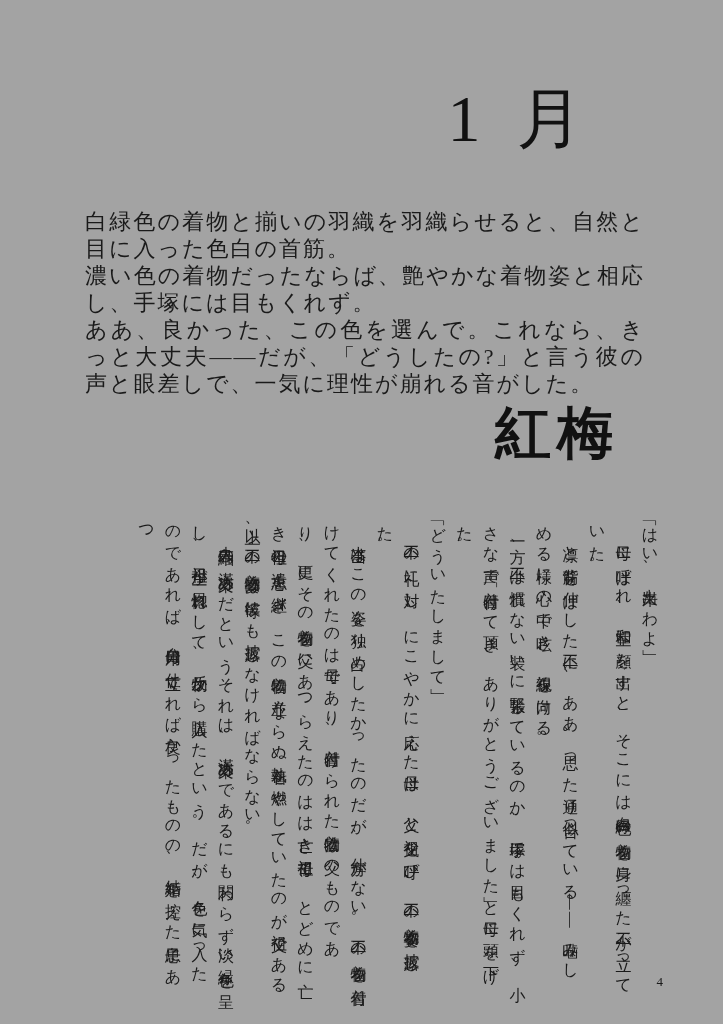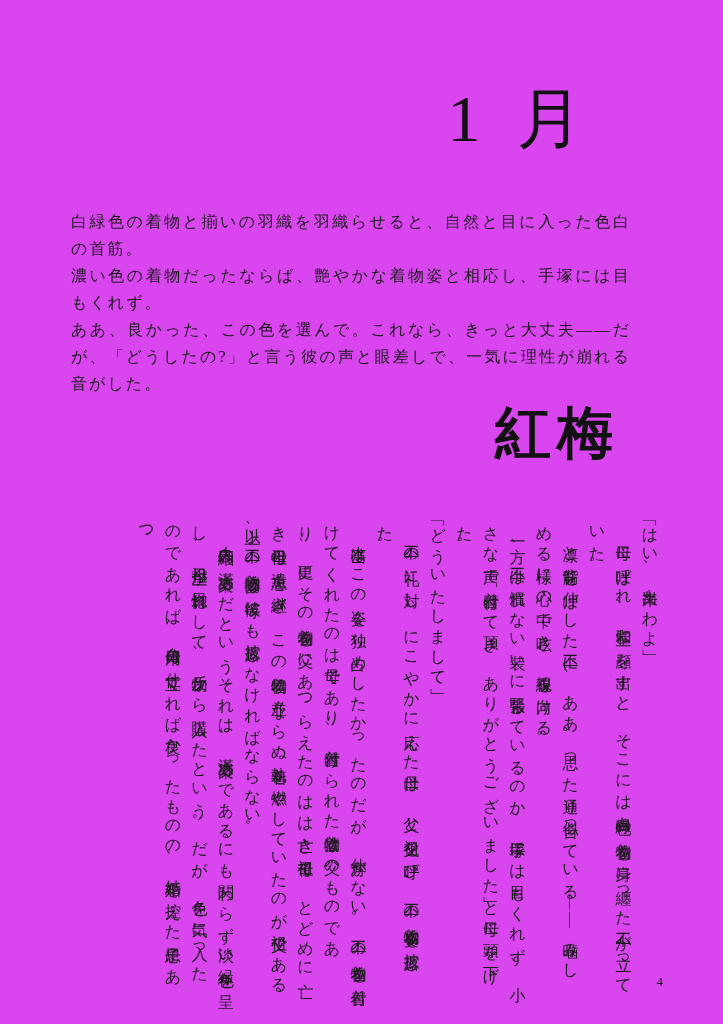--- a/index.html
+++ b/index.html
@@ -11,41 +11,41 @@
     width: 723px;
     height: 1024px;
     position: relative;
     overflow: hidden;
     font-family: "Liberation Serif", "DejaVu Serif", serif;
     color: #1a1a1a;
   }
   .page {
     position: absolute;
     inset: 0;
-    background: #d946ef;
+    background: #a3a3a3;
   }
   
   .chapter-title {
     position: absolute;
     top: 74px;
     right: 104px;
     margin: 0;
     font-size: 66px;
     font-weight: normal;
     letter-spacing: 0.55em;
     white-space: nowrap;
     color: #111111;
   }
   
   .intro {
     position: absolute;
     top: 208px;
-    left: 71px;
+    left: 85px;
     width: 560px;
-    font-size: 16px;
+    font-size: 22px;
     letter-spacing: 2px;
     line-height: 27px;
     color: #1a1a1a;
   }
   .intro p {
     margin: 0;
     text-align: justify;
   }
   
   .story-title {

